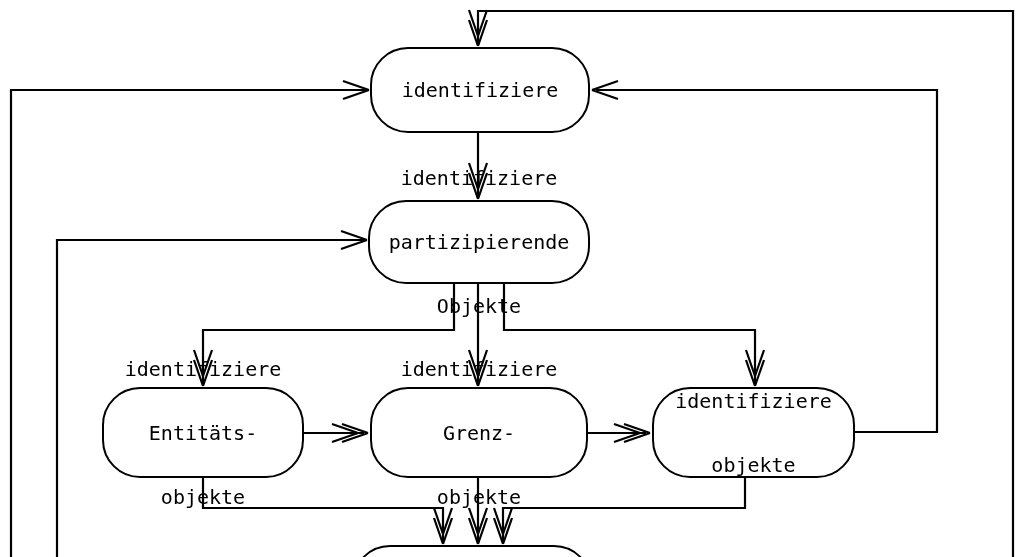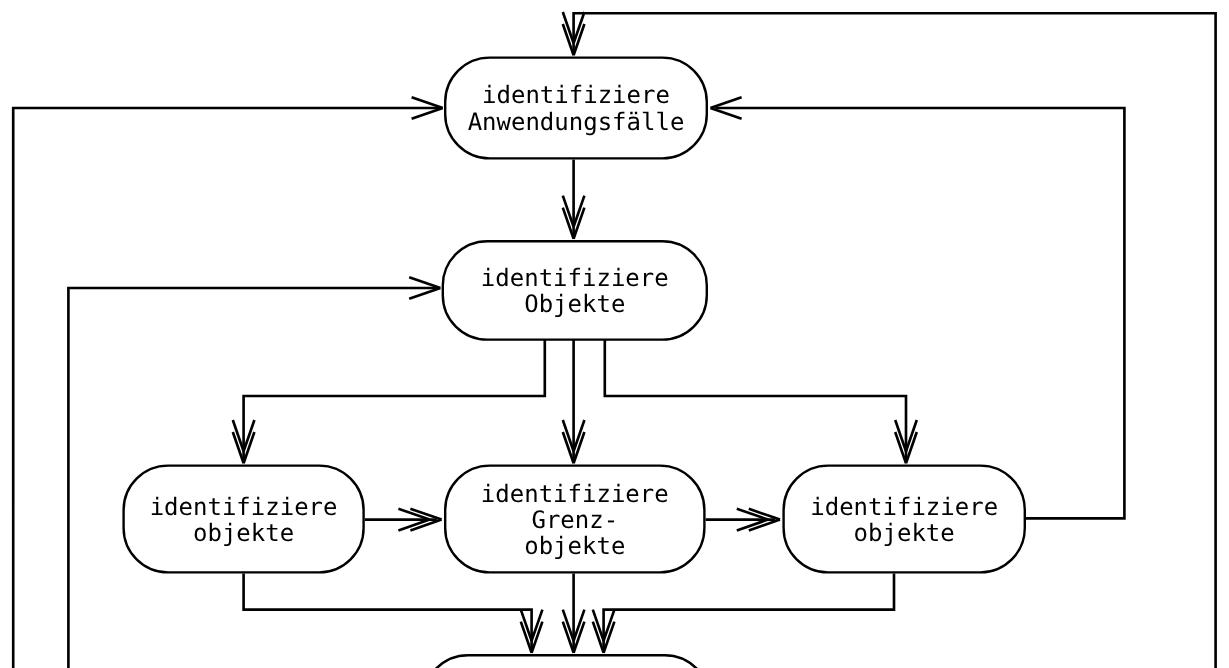--- a/index.html
+++ b/index.html
@@ -6,21 +6,21 @@
   #stage{
     position:relative;width:1024px;height:557px;background:#ffffff;
     overflow:hidden;font-family:"DejaVu Sans Mono",monospace;
   }
   #wires{position:absolute;left:0;top:0;width:1024px;height:557px;}
   .node{
     position:absolute;background:#ffffff;border:2px solid #000;
     border-radius:38px;box-sizing:border-box;
     display:flex;flex-direction:column;align-items:center;justify-content:center;
     font-family:"DejaVu Sans Mono",monospace;font-size:20px;line-height:22px;
-    color:#000;text-align:center;white-space:nowrap;
+    color:#000;text-align:center;white-space:nowrap;gap:42px;
   }
   .nline{display:block;}
 </style>
 </head>
 <body>
 
 <div id="stage">
 
   <svg id="wires" viewBox="0 0 1024 557" xmlns="http://www.w3.org/2000/svg">
       <polyline points="1013,559 1013,11 478,11 478,45" fill="none" stroke="#000000" stroke-width="2.2"></polyline>
@@ -46,30 +46,31 @@
       <polyline points="203,478 203,508 443,508 443,542" fill="none" stroke="#000000" stroke-width="2.2"></polyline>
       <path d="M443,544 L434,518 M443,544 L452,518 M443,534 L434,508 M443,534 L452,508" fill="none" stroke="#000000" stroke-width="2.2"></path>
       <polyline points="478,478 478,542" fill="none" stroke="#000000" stroke-width="2.2"></polyline>
       <path d="M478,544 L469,518 M478,544 L487,518 M478,534 L469,508 M478,534 L487,508" fill="none" stroke="#000000" stroke-width="2.2"></path>
       <polyline points="745,478 745,508 503,508 503,542" fill="none" stroke="#000000" stroke-width="2.2"></polyline>
       <path d="M503,544 L494,518 M503,544 L512,518 M503,534 L494,508 M503,534 L512,508" fill="none" stroke="#000000" stroke-width="2.2"></path>
     </svg>
 
   <div class="node" style="left:370px;top:47px;width:220px;height:86px;">
     <span class="nline">identifiziere</span>
-    <span class="nline">Anwendungsfälle</span>
   </div>
 
   <div class="node" style="left:368px;top:200px;width:222px;height:84px;">
     <span class="nline">identifiziere</span>
+    <span class="nline">partizipierende</span>
     <span class="nline">Objekte</span>
   </div>
 
   <div class="node" style="left:102px;top:387px;width:202px;height:91px;">
     <span class="nline">identifiziere</span>
+    <span class="nline">Entitäts-</span>
     <span class="nline">objekte</span>
   </div>
 
   <div class="node" style="left:370px;top:387px;width:218px;height:91px;">
     <span class="nline">identifiziere</span>
     <span class="nline">Grenz-</span>
     <span class="nline">objekte</span>
   </div>
 
   <div class="node" style="left:652px;top:387px;width:203px;height:91px;">

